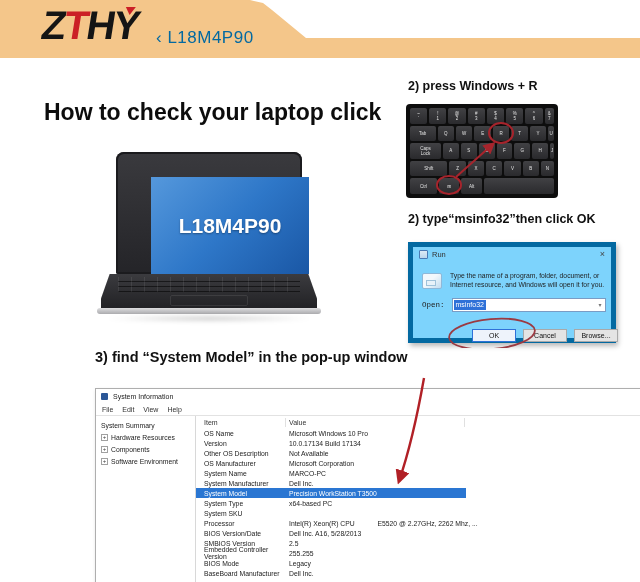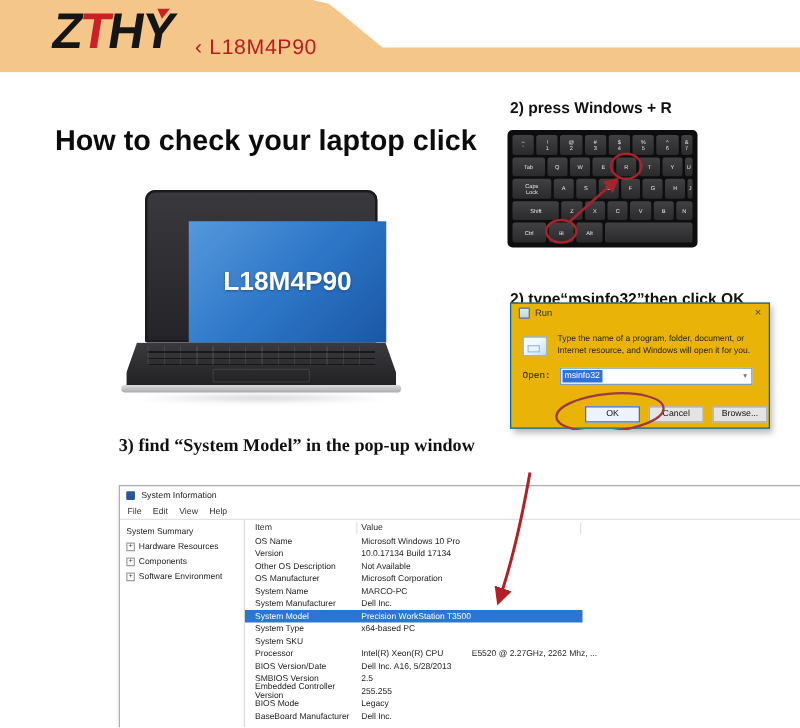--- a/index.html
+++ b/index.html
@@ -15,21 +15,21 @@
     clip-path:polygon(0 0, 250px 0, 263px 3px, 272px 10px, 306px 38px, 640px 38px, 640px 58px, 0 58px);
   }
   .logo { position:absolute; left:42px; top:2px; transform:skewX(-9deg);
     font-weight:900; font-size:40px; line-height:46px; letter-spacing:-2px;
     color:var(--logo-black,#151515); }
   .logo .lt { color:var(--logo-red,#cb2026); }
   .logo .ly { position:relative; }
   .logo .ly::before { content:""; position:absolute; left:9px; top:4px;
     border-left:5px solid transparent; border-right:5px solid transparent;
     border-top:8px solid var(--logo-red,#cb2026); }
-  .model-text { position:absolute; left:156px; top:28px; font-size:17px; color:#b91c1c; letter-spacing:0.5px; }
+  .model-text { position:absolute; left:156px; top:28px; font-size:17px; color:#0369a1; letter-spacing:0.5px; }
   
   .main-title { position:absolute; left:44px; top:99px; font-size:23px; font-weight:800; color:#0c0c0c; }
   
   .laptop { position:absolute; left:95px; top:140px; width:230px; height:182px; }
   .lid { position:absolute; left:21px; top:12px; width:186px; height:122px;
     background:linear-gradient(#3a3a3e,#242428); border-radius:8px 8px 2px 2px;
     box-shadow:inset 0 0 0 2px #1b1b1e; }
   .screen { position:absolute; left:35px; top:25px; width:158px; height:97px;
     background:linear-gradient(135deg,var(--screen-blue-1,#5598dc) 0%,#2e77c8 50%,var(--screen-blue-2,#1a57a5) 100%);
     display:flex; flex-direction:column; align-items:center; justify-content:center; gap:7px; }
@@ -42,33 +42,33 @@
     background-image:repeating-linear-gradient(90deg,rgba(255,255,255,.08) 0 1px,transparent 1px 13px),
                      repeating-linear-gradient(0deg,rgba(0,0,0,.55) 0 1px,transparent 1px 5px); }
   .trackpad { position:absolute; left:50%; transform:translateX(-50%); top:21px; width:76px; height:9px;
     border:1px solid rgba(255,255,255,.09); border-radius:2px; }
   .stand { position:absolute; left:2px; top:168px; width:224px; height:6px;
     background:linear-gradient(#dcdcde,#ababae); border-radius:3px; }
   .laptop-shadow { position:absolute; left:8px; top:175px; width:212px; height:7px;
     background:radial-gradient(ellipse at center,rgba(0,0,0,.22),transparent 70%); filter:blur(2px); }
   
   .step1 { position:absolute; left:408px; top:79px; font-size:12.5px; font-weight:700; }
-  .step2 { position:absolute; left:408px; top:212px; font-size:12.5px; font-weight:700;margin-top:20px; }
-  .step3 { position:absolute; left:95px; top:349px; font-size:14.5px; font-weight:700;font-family:Liberation Serif, serif; }
+  .step2 { position:absolute; left:408px; top:212px; font-size:12.5px; font-weight:700; }
+  .step3 { position:absolute; left:95px; top:349px; font-size:14.5px; font-weight:700; }
   
   .kb { position:absolute; left:406px; top:104px; width:152px; height:94px; background:#0d0d0d;
     border-radius:4px; padding:4px; box-sizing:border-box; display:flex; flex-direction:column; gap:2px; overflow:hidden; }
   .kb-row { display:flex; gap:2px; flex:1; }
   .key { background:linear-gradient(#414144,#2a2a2d); border-radius:2px; color:#e2e2e2;
     font-size:4.5px; line-height:5px; display:flex; align-items:center; justify-content:center;
     text-align:center; white-space:pre-line; overflow:hidden; }
   .kb-overlay { position:absolute; left:406px; top:104px; width:152px; height:94px; pointer-events:none; }
   
-  .run { position:absolute; left:408px; top:242px; width:208px; height:101px; background:#eab308;
-    border:1px solid #0369a1; box-shadow:2px 3px 5px rgba(0,0,0,.28); box-sizing:border-box; }
+  .run { position:absolute; left:408px; top:242px; width:208px; height:101px; background:#7dd3fc;
+    border:5px solid #0369a1; box-shadow:2px 3px 5px rgba(0,0,0,.28); box-sizing:border-box; }
   .run-titlebar { height:15px; display:flex; align-items:center; gap:4px; padding:0 6px; }
   .run-app-icon { width:7px; height:7px; border:1px solid #4a7ab5; border-radius:1px;
     background:linear-gradient(#dceaf6,#bcd6ec); }
   .run-title { font-size:7.5px; color:#333; flex:1; }
   .run-close { font-size:9px; color:#444; line-height:9px; }
   .run-icon { position:absolute; left:9px; top:26px; width:18px; height:14px;
     border:1px solid #8fb8d8; border-radius:2px;
     background:linear-gradient(135deg,#f2f8fc 45%,#c2dcef); }
   .run-icon::after { content:""; position:absolute; left:3px; bottom:2px; width:8px; height:4px;
     border:1px solid #9fc2da; background:#e8f2f9; }

